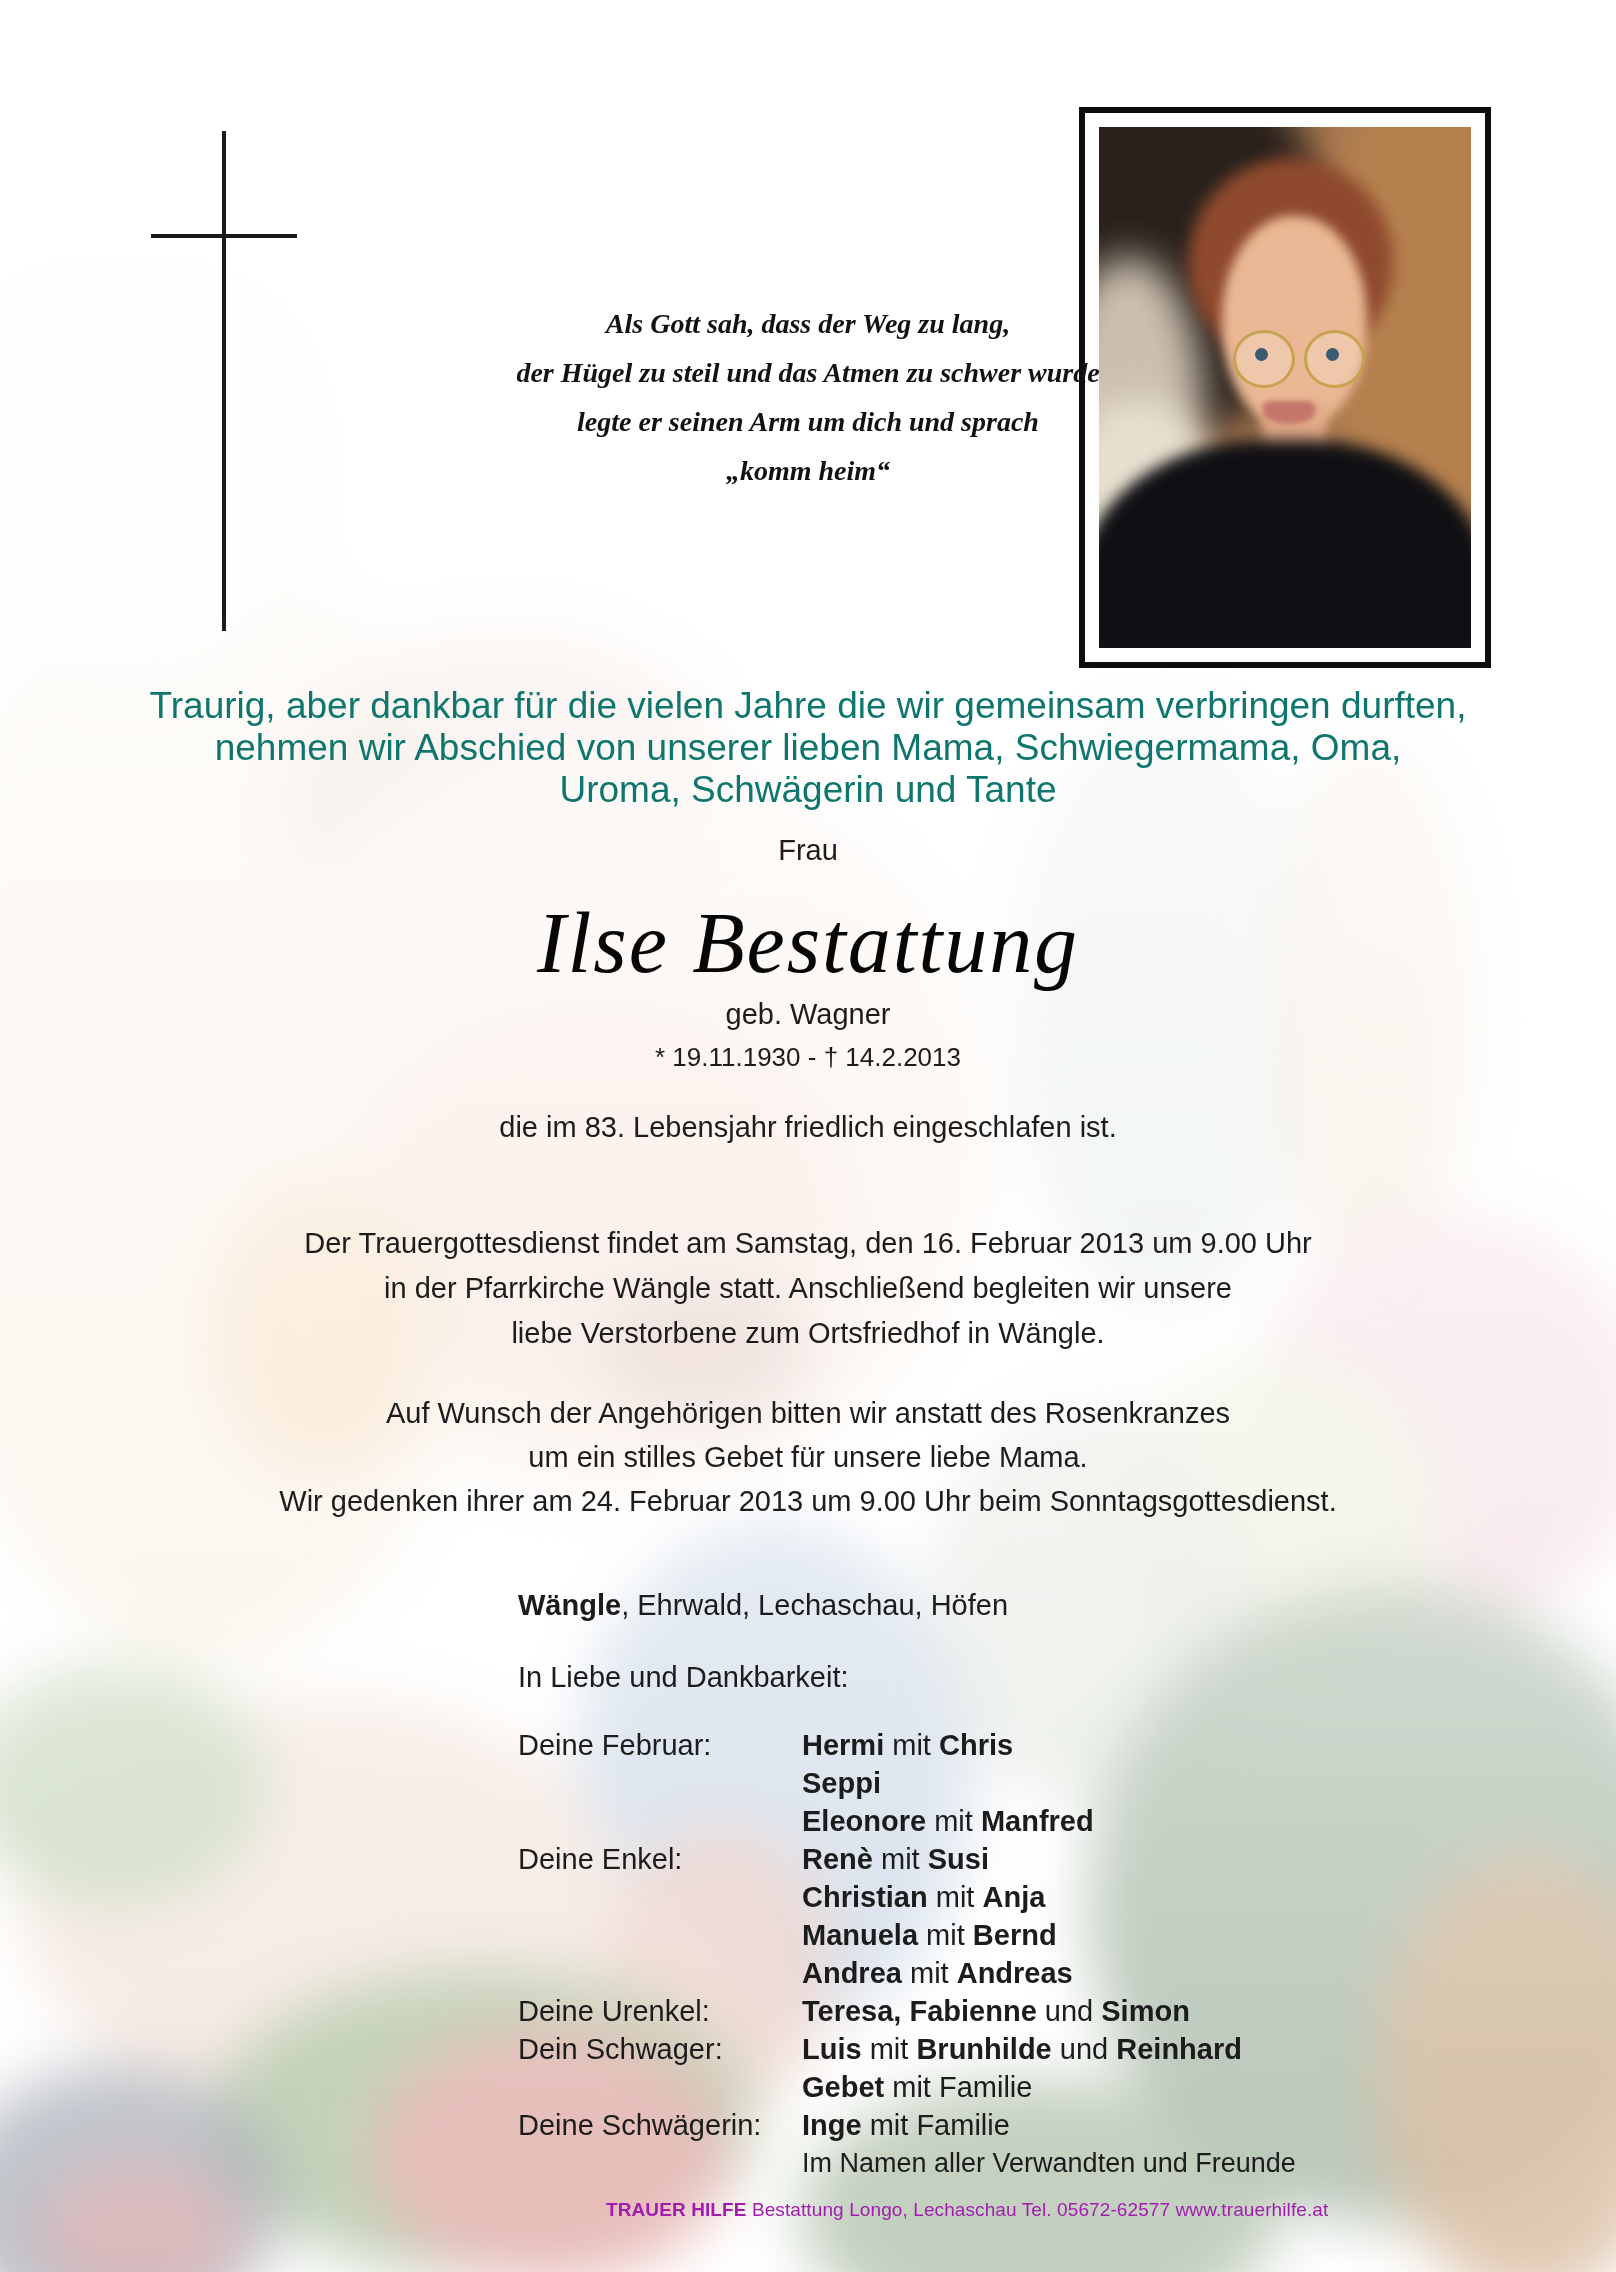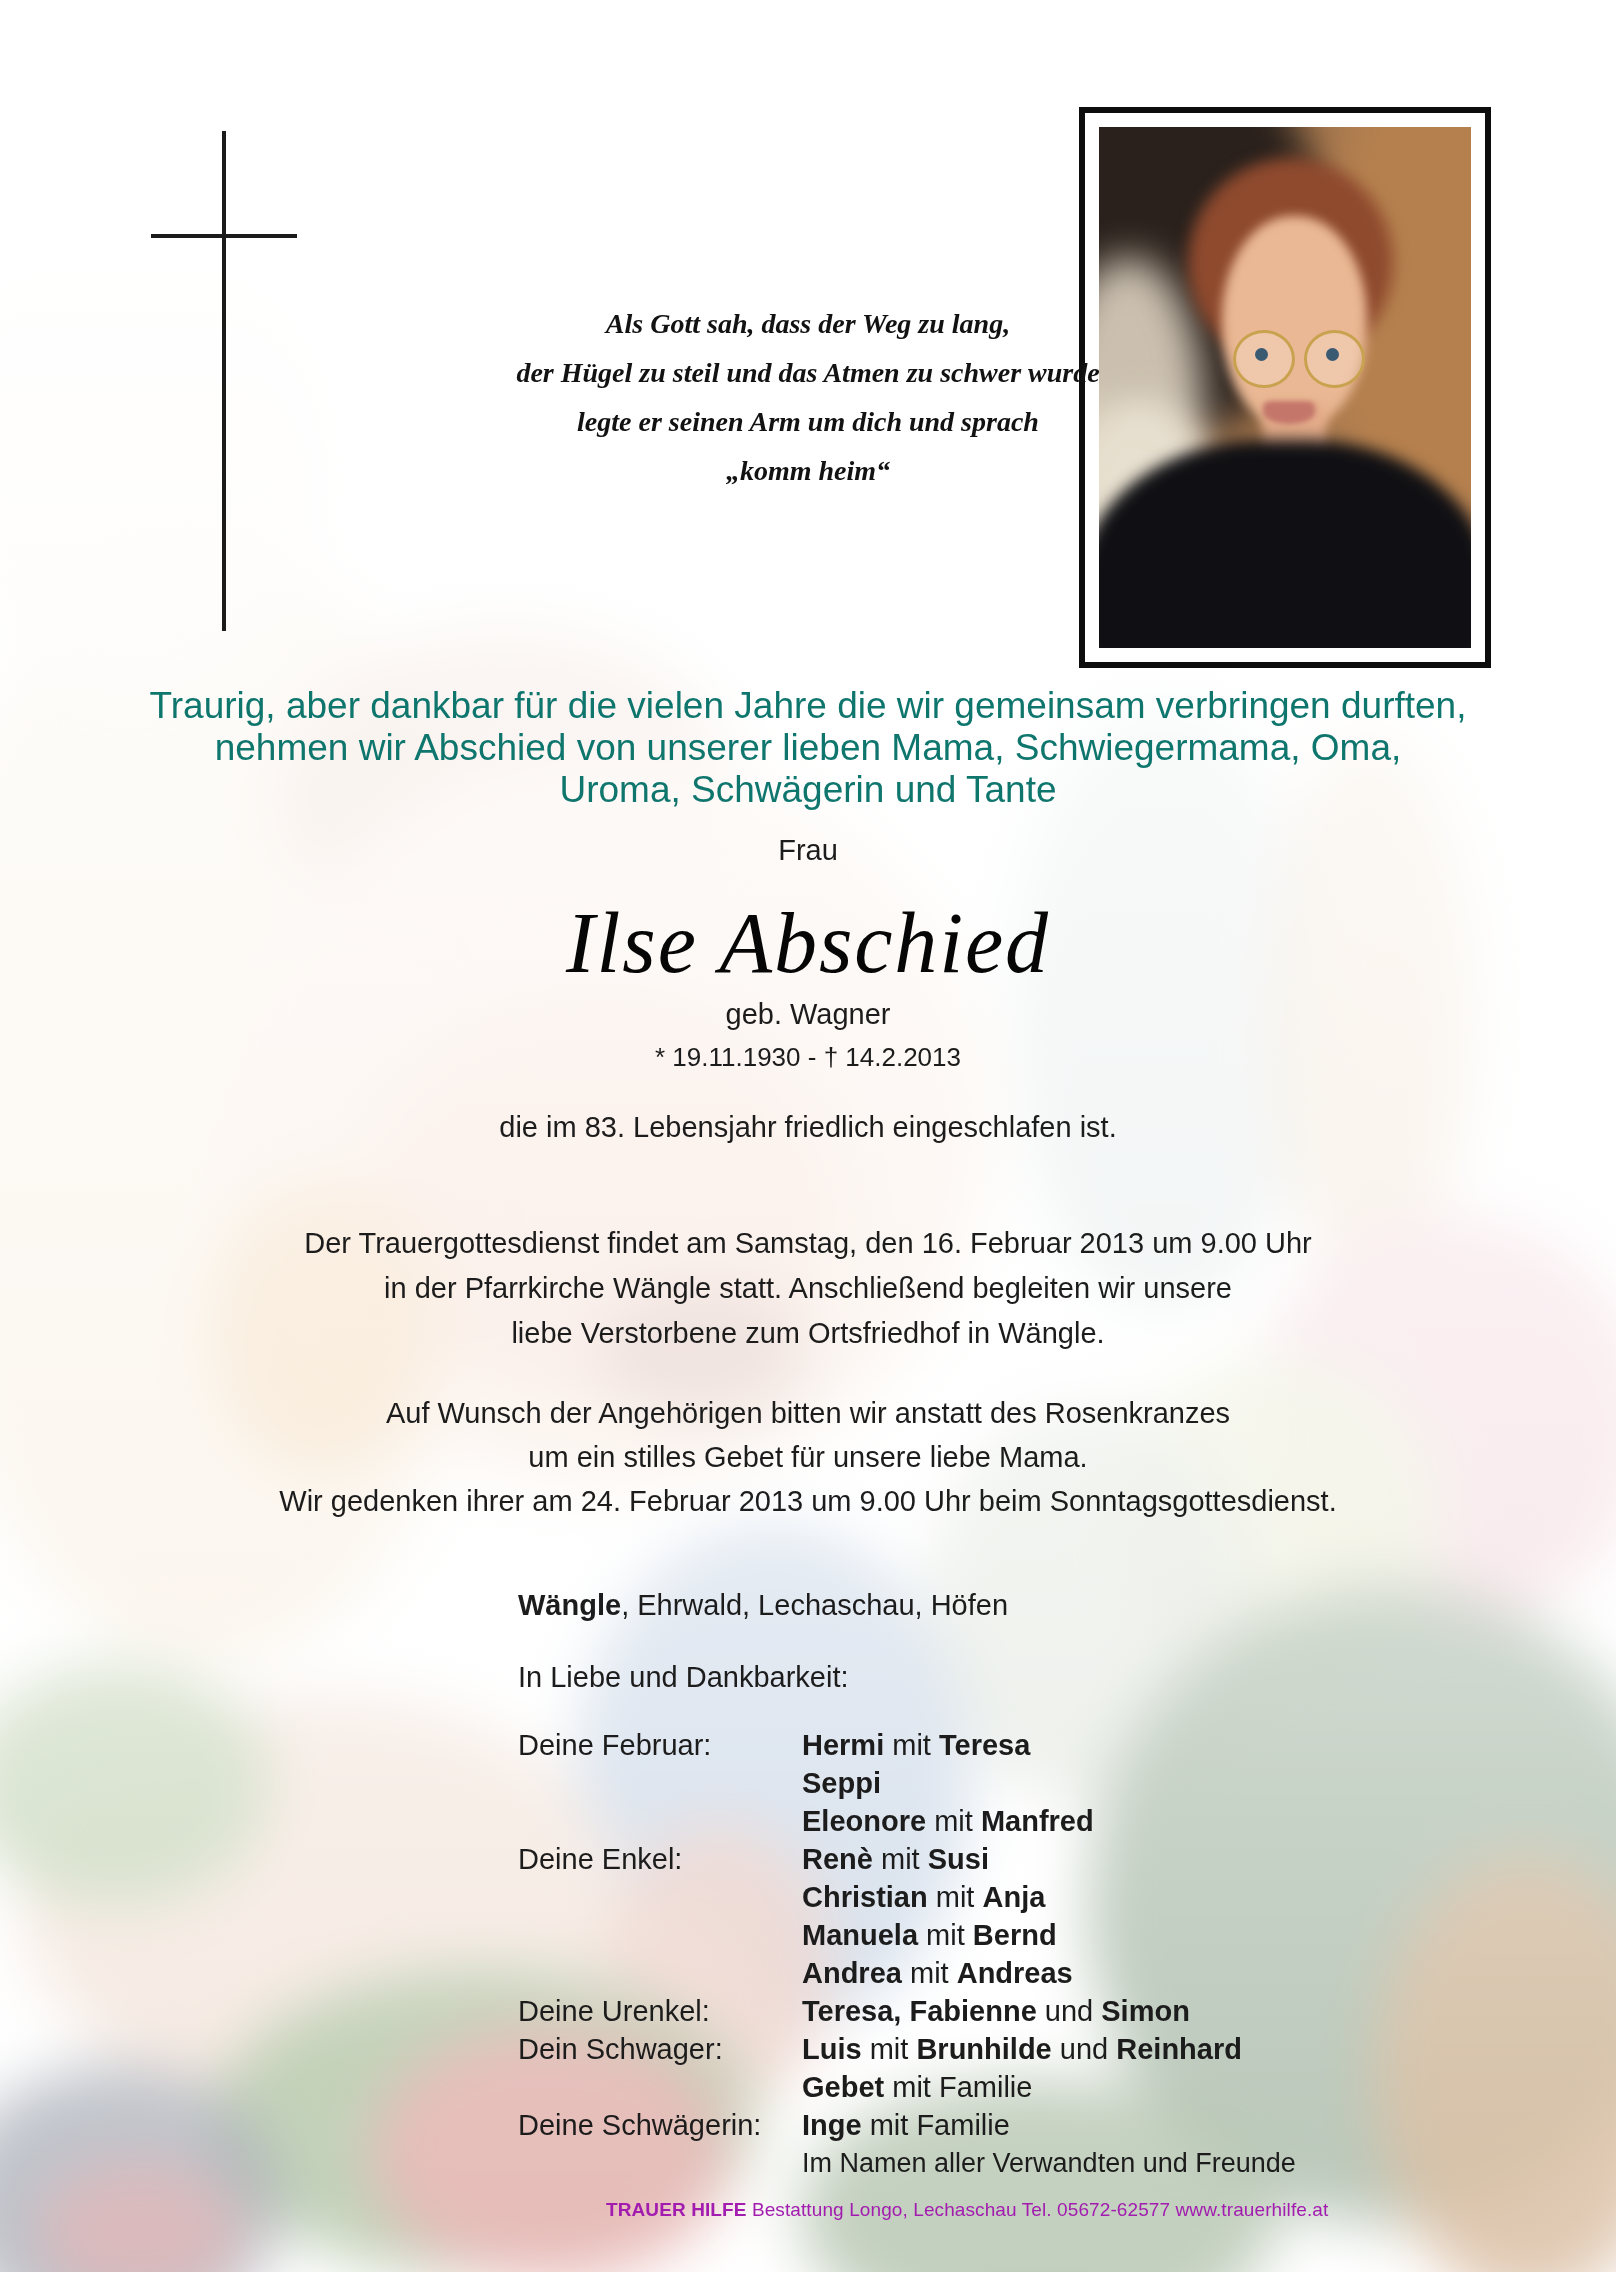--- a/index.html
+++ b/index.html
@@ -148,38 +148,38 @@
   </div>
 
   <div class="txt center poem">Als Gott sah, dass der Weg zu lang,
 der Hügel zu steil und das Atmen zu schwer wurde
 legte er seinen Arm um dich und sprach
 „komm heim“</div>
   <div class="txt center intro">Traurig, aber dankbar für die vielen Jahre die wir gemeinsam verbringen durften,
 nehmen wir Abschied von unserer lieben Mama, Schwiegermama, Oma,
 Uroma, Schwägerin und Tante</div>
   <div class="txt center frau">Frau</div>
-  <div class="txt center bigname">Ilse Abschied</div>
+  <div class="txt center bigname">Ilse Bestattung</div>
   <div class="txt center geb">geb. Wagner</div>
   <div class="txt center dates">* 19.11.1930 - † 14.2.2013</div>
   <div class="txt center age">die im 83. Lebensjahr friedlich eingeschlafen ist.</div>
   <div class="txt center service">Der Trauergottesdienst findet am Samstag, den 16. Februar 2013 um 9.00 Uhr
 in der Pfarrkirche Wängle statt. Anschließend begleiten wir unsere
 liebe Verstorbene zum Ortsfriedhof in Wängle.</div>
   <div class="txt center wish">Auf Wunsch der Angehörigen bitten wir anstatt des Rosenkranzes
 um ein stilles Gebet für unsere liebe Mama.
 Wir gedenken ihrer am 24. Februar 2013 um 9.00 Uhr beim Sonntagsgottesdienst.</div>
 
   <div class="txt location"><span class="b">Wängle</span><span>, Ehrwald, Lechaschau, Höfen</span></div>
   <div class="txt closing">In Liebe und Dankbarkeit:</div>
 
   <div class="family" id="family-list">
       <div class="fam-row">
         <div class="fam-label">Deine Februar:</div>
-        <div class="fam-value"><span class="b">Hermi</span><span> mit </span><span class="b">Teresa</span></div>
+        <div class="fam-value"><span class="b">Hermi</span><span> mit </span><span class="b">Chris</span></div>
       </div>
       <div class="fam-row">
         <div class="fam-label"></div>
         <div class="fam-value"><span class="b">Seppi</span></div>
       </div>
       <div class="fam-row">
         <div class="fam-label"></div>
         <div class="fam-value"><span class="b">Eleonore</span><span> mit </span><span class="b">Manfred</span></div>
       </div>
       <div class="fam-row">

